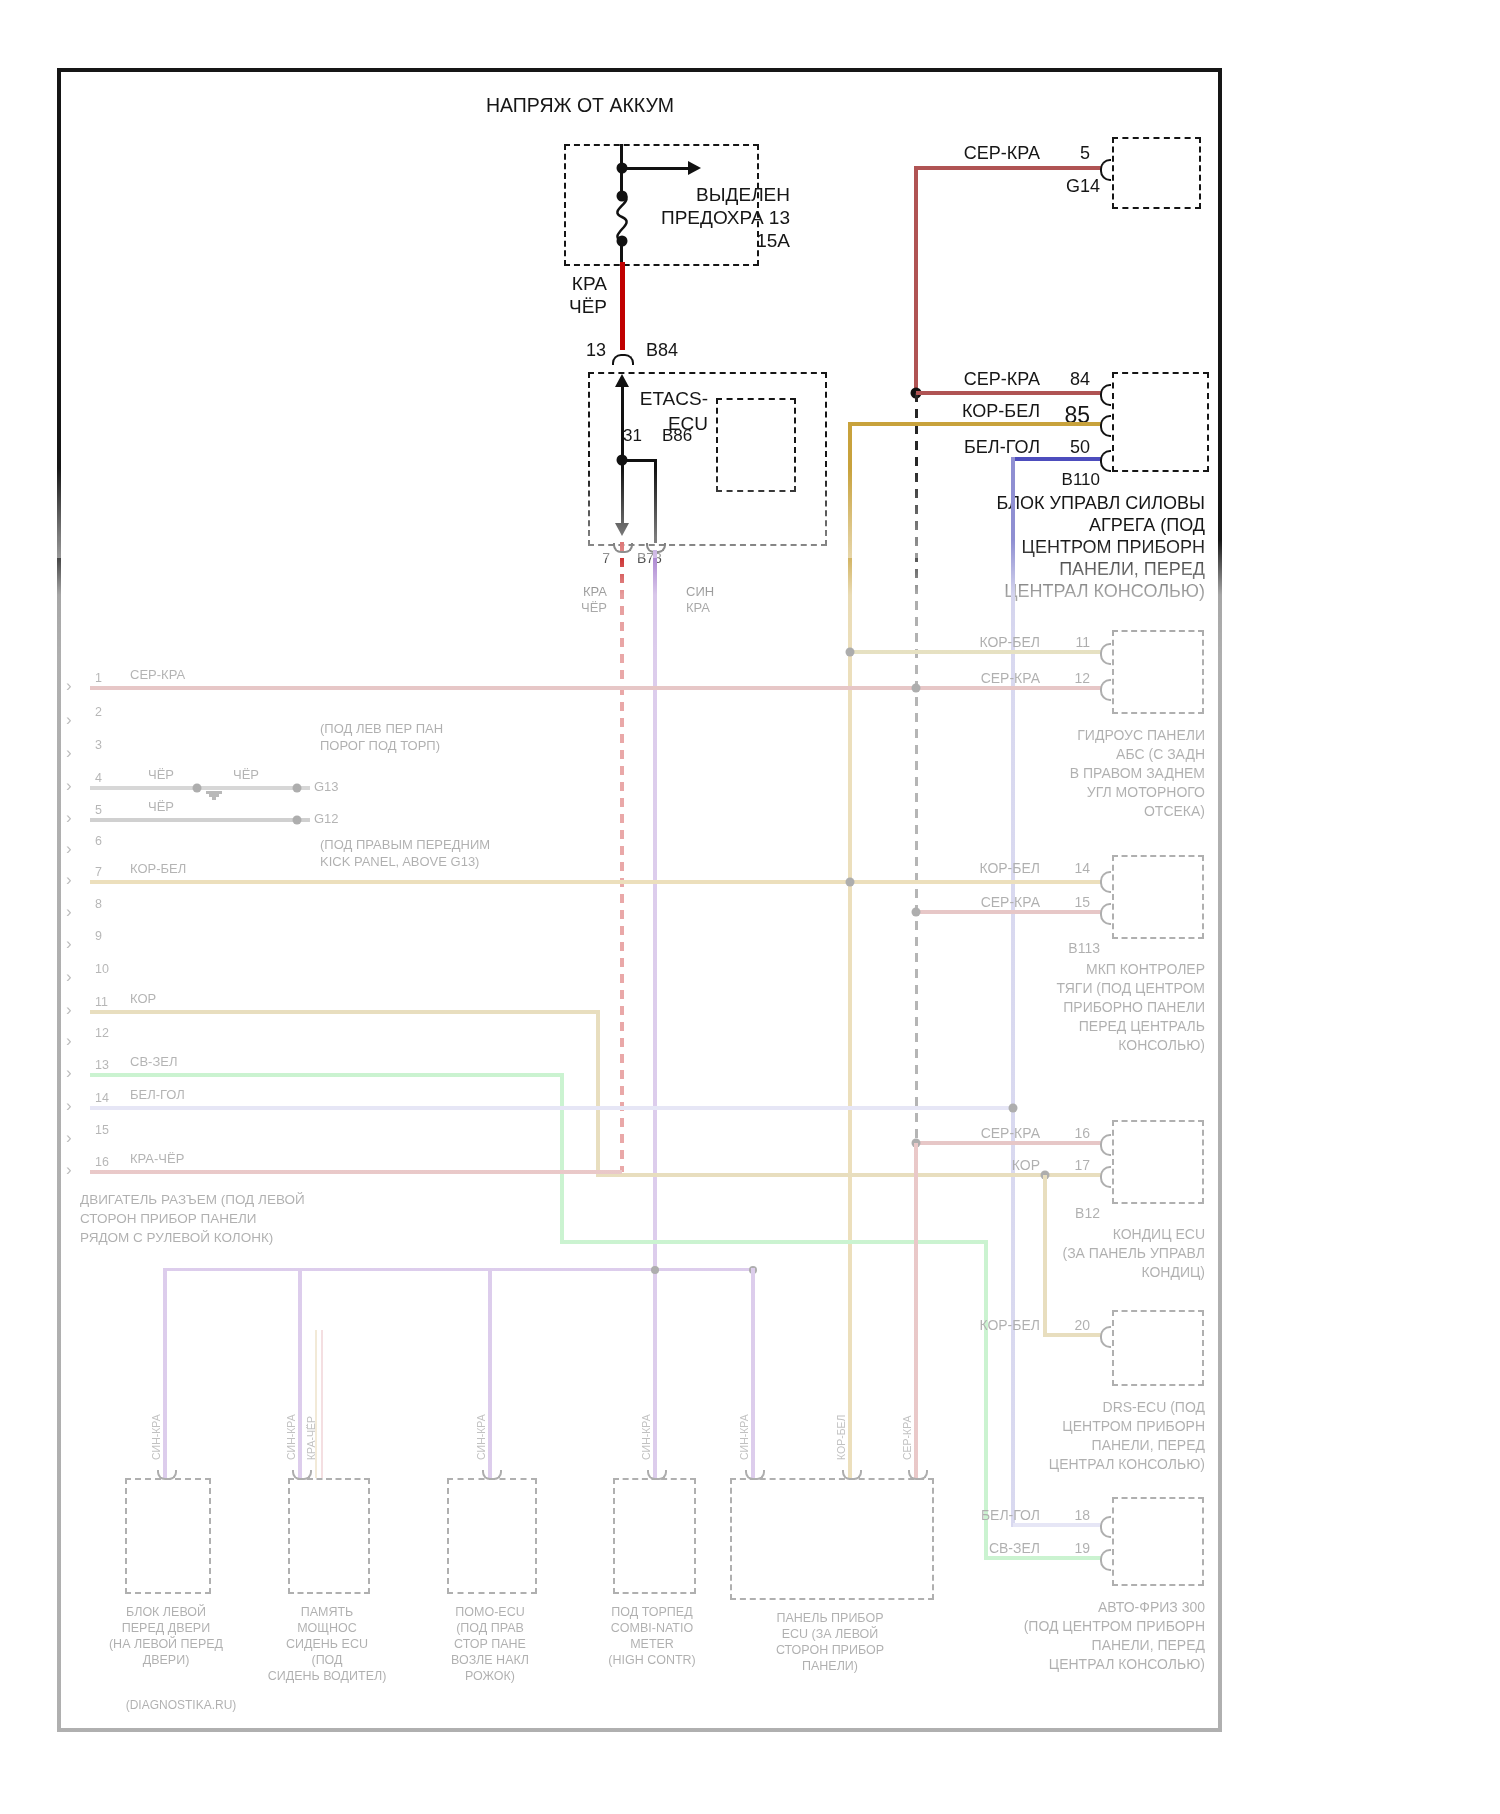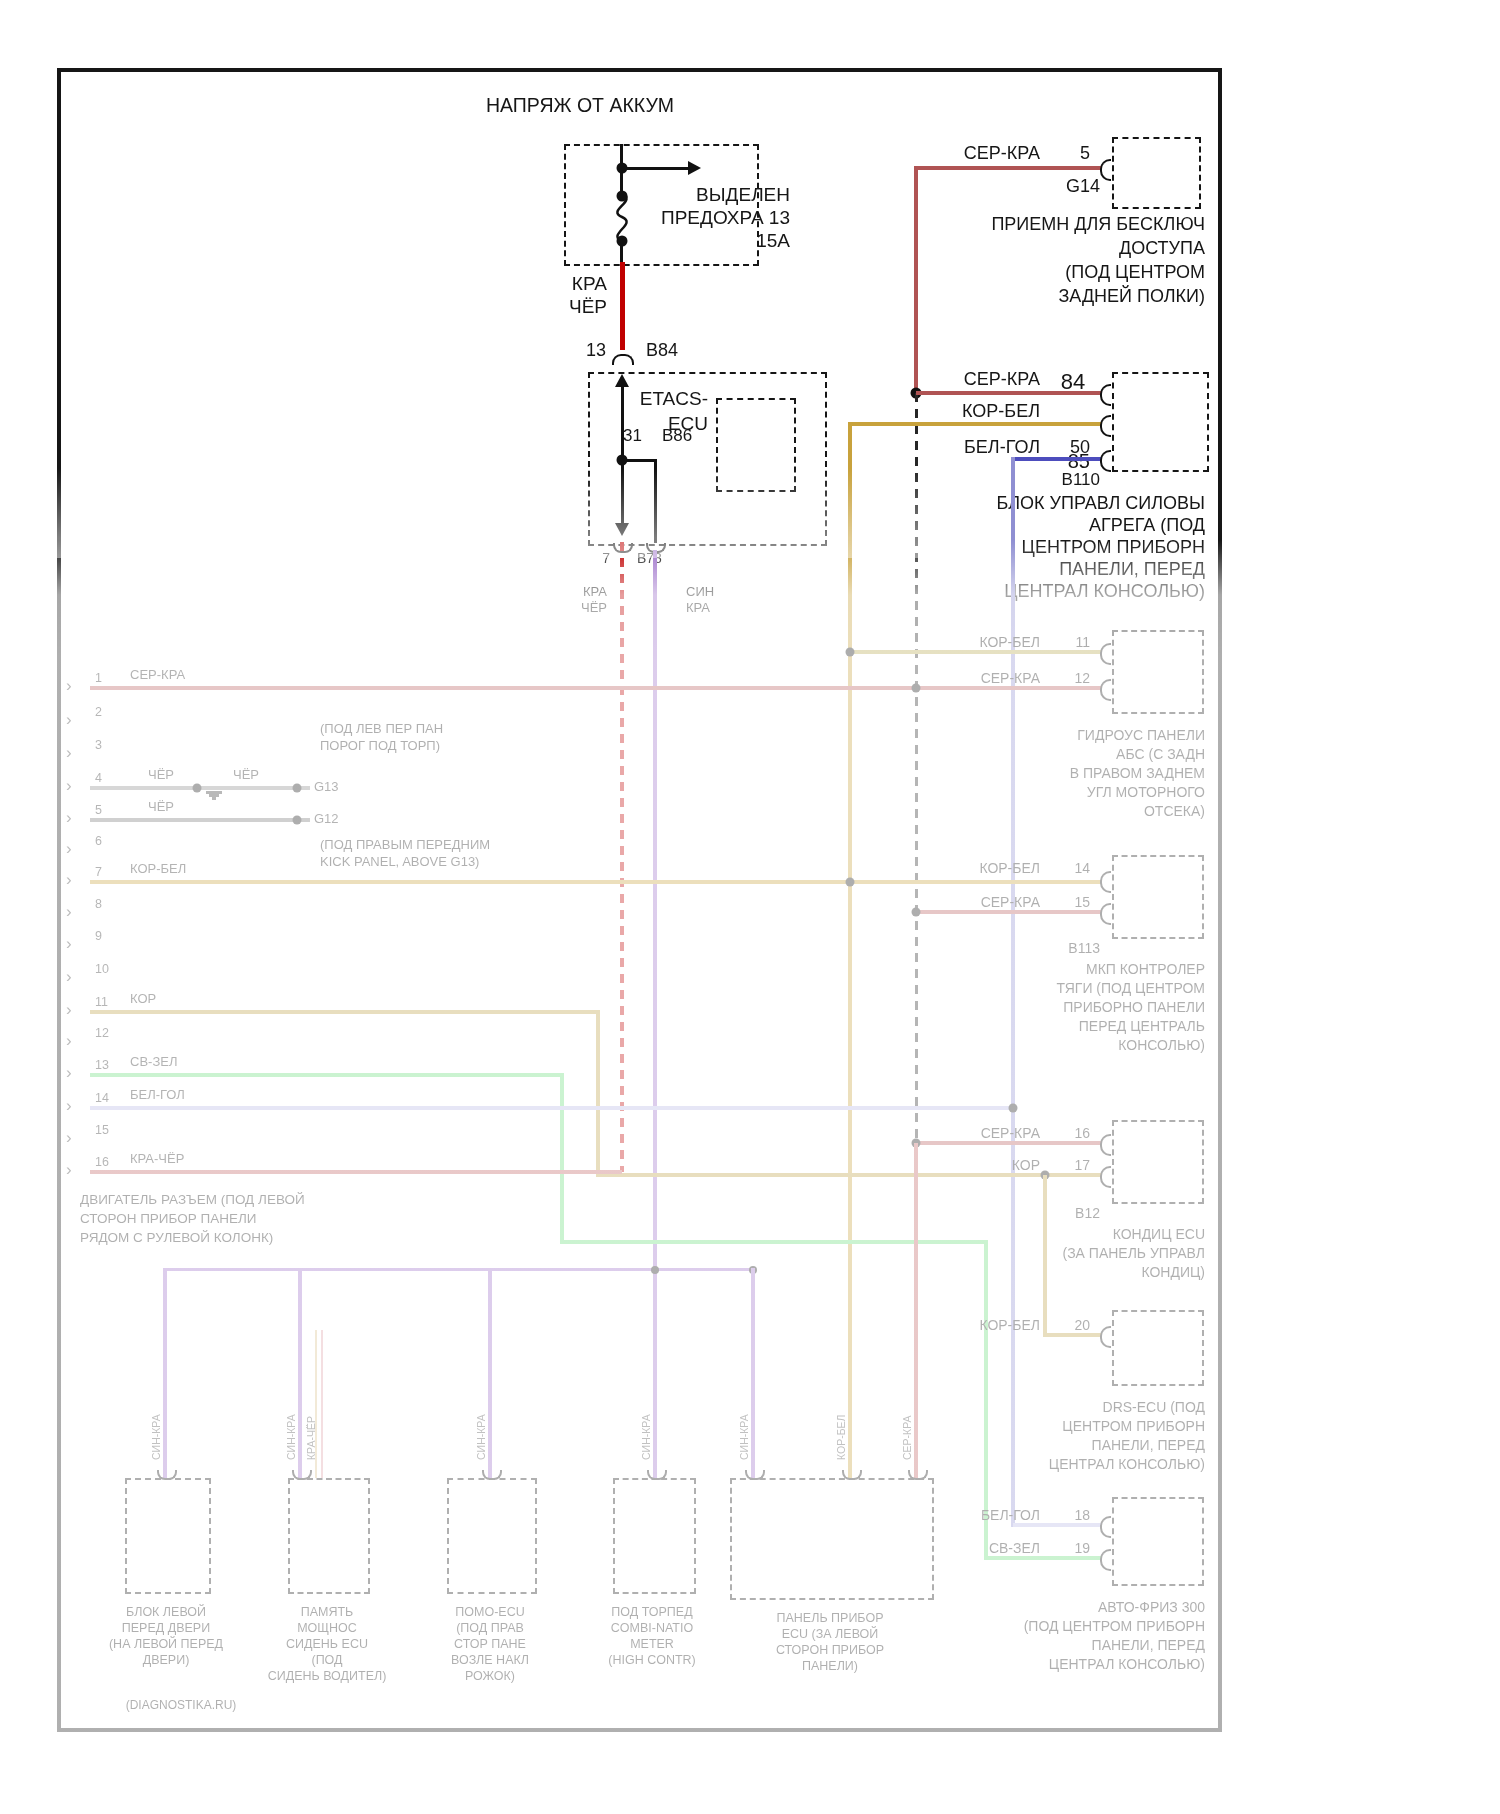--- a/index.html
+++ b/index.html
@@ -88,34 +88,30 @@
 
   <div class="w vdash-red" style="left:620px;top:542px;width:4px;height:630px;"></div>
   <div class="w" style="left:653px;top:550px;width:4px;height:928px;background:#9a6cc8;"></div>
 
   <div class="t tr" style="left:930px;top:143px;width:110px;font-size:18px;">СЕР-КРА</div>
   <div class="t tr" style="left:1056px;top:143px;width:34px;font-size:18px;">5</div>
   <div class="w" style="left:916px;top:166px;width:186px;height:4px;background:#b05454;"></div>
   <div class="arc-l" style="left:1100px;top:159px;"></div>
   <div class="dbox" style="left:1112px;top:137px;width:85px;height:68px;"></div>
   <div class="t tr" style="left:1040px;top:176px;width:60px;font-size:18px;">G14</div>
-  <div class="t tr" style="left:960px;top:212px;width:245px;font-size:18px;line-height:24px;">ПРИЕМН ДЛЯ БЕСКЛЮЧ
-ДОСТУПА
-(ПОД ЦЕНТРОМ
-ЗАДНЕЙ ПОЛКИ)</div>
 
   <div class="w" style="left:914px;top:166px;width:4px;height:229px;background:#b05454;"></div>
   <div class="dot d11" style="left:916px;top:393px;"></div>
   <div class="w vdash-blk" style="left:915px;top:393px;width:2.5px;height:750px;"></div>
 
   <div class="t tr" style="left:930px;top:369px;width:110px;font-size:18px;">СЕР-КРА</div>
-  <div class="t tr" style="left:1056px;top:369px;width:34px;font-size:22px;text-align:center;">84</div>
+  <div class="t tr" style="left:1056px;top:369px;width:34px;font-size:18px;">84</div>
   <div class="w" style="left:916px;top:391px;width:186px;height:4px;background:#b05454;"></div>
   <div class="t tr" style="left:930px;top:401px;width:110px;font-size:18px;">КОР-БЕЛ</div>
-  <div class="t tr" style="left:1056px;top:401px;width:34px;font-size:20px;margin-top:48px;">85</div>
+  <div class="t tr" style="left:1056px;top:401px;width:34px;font-size:23px;">85</div>
   <div class="w" style="left:850px;top:422px;width:252px;height:4px;background:#c8a23c;"></div>
   <div class="t tr" style="left:930px;top:437px;width:110px;font-size:18px;">БЕЛ-ГОЛ</div>
   <div class="t tr" style="left:1056px;top:437px;width:34px;font-size:18px;">50</div>
   <div class="w" style="left:1013px;top:457px;width:89px;height:4px;background:#4d4dbd;"></div>
   <div class="arc-l" style="left:1100px;top:384px;"></div>
   <div class="arc-l" style="left:1100px;top:415px;"></div>
   <div class="arc-l" style="left:1100px;top:450px;"></div>
   <div class="dbox" style="left:1112px;top:372px;width:93px;height:96px;"></div>
   <div class="t tr" style="left:1030px;top:470px;width:70px;font-size:17px;">B110</div>
   <div class="t tr" style="left:955px;top:492px;width:250px;font-size:18px;line-height:22px;">БЛОК УПРАВЛ СИЛОВЫ

